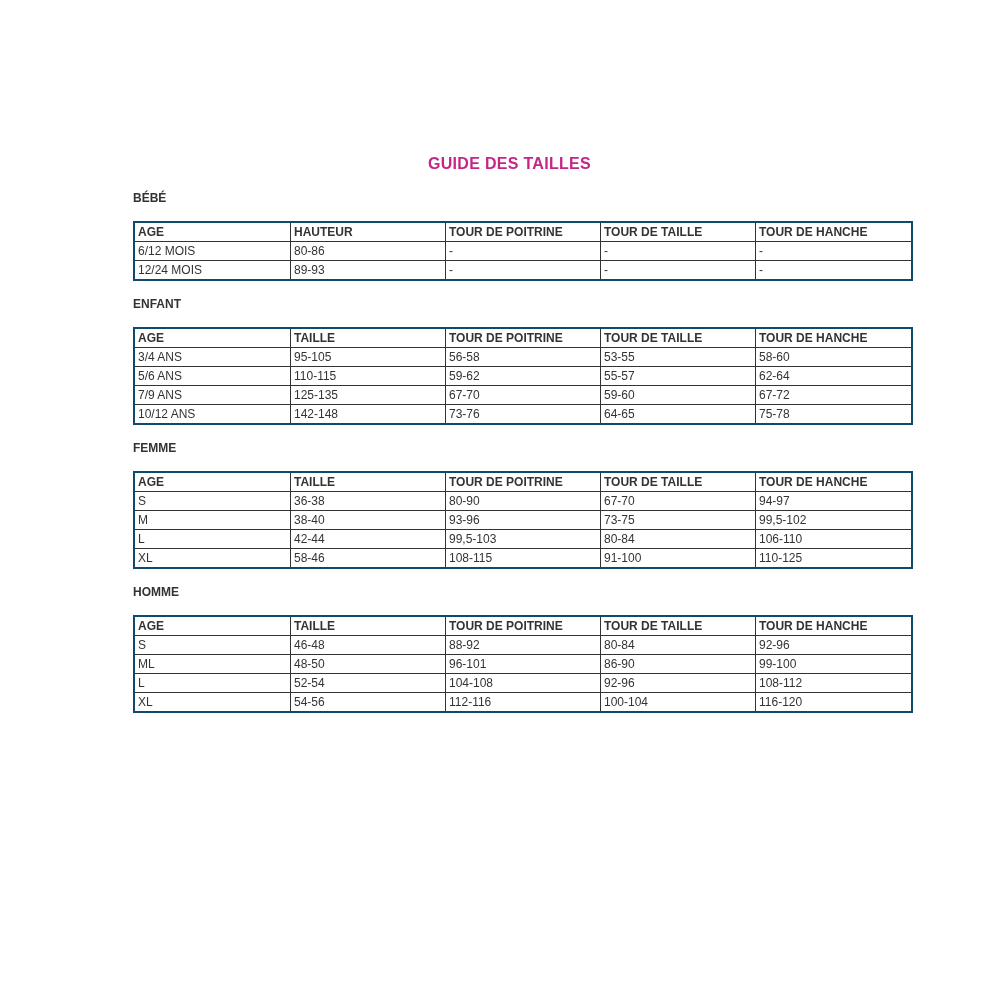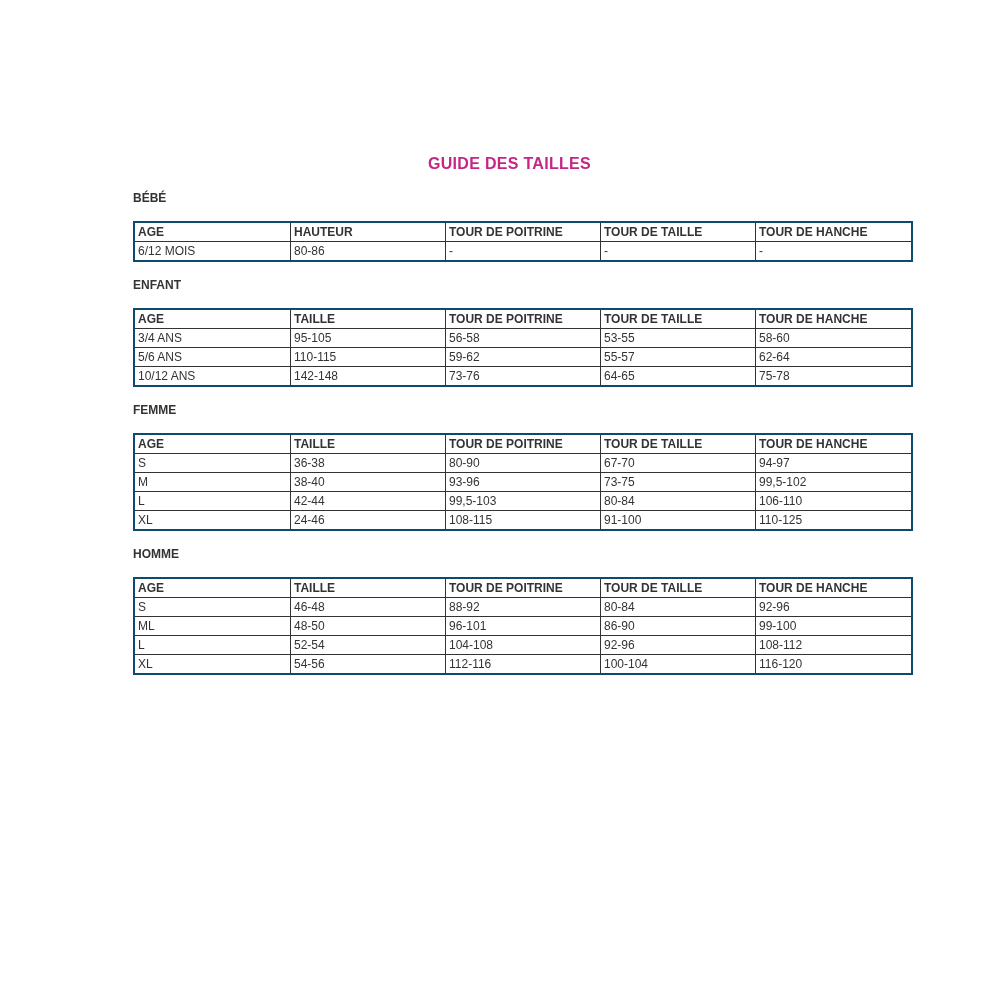--- a/index.html
+++ b/index.html
@@ -79,20 +79,27 @@
               </tr>
       </thead>
       <tbody>
               <tr>
                 <td>6/12 MOIS</td>
                 <td>80-86</td>
                 <td>-</td>
                 <td>-</td>
                 <td>-</td>
               </tr>
+              <tr>
+                <td>12/24 MOIS</td>
+                <td>89-93</td>
+                <td>-</td>
+                <td>-</td>
+                <td>-</td>
+              </tr>
             </tbody>
     </table>
   </section>
 
   <section>
     <h2 class="section-title">ENFANT</h2>
     <table class="size-table">
       <thead>
         <tr>
                 <th>AGE</th>
@@ -111,20 +118,27 @@
                 <td>58-60</td>
               </tr>
               <tr>
                 <td>5/6 ANS</td>
                 <td>110-115</td>
                 <td>59-62</td>
                 <td>55-57</td>
                 <td>62-64</td>
               </tr>
               <tr>
+                <td>7/9 ANS</td>
+                <td>125-135</td>
+                <td>67-70</td>
+                <td>59-60</td>
+                <td>67-72</td>
+              </tr>
+              <tr>
                 <td>10/12 ANS</td>
                 <td>142-148</td>
                 <td>73-76</td>
                 <td>64-65</td>
                 <td>75-78</td>
               </tr>
             </tbody>
     </table>
   </section>
 
@@ -157,21 +171,21 @@
               </tr>
               <tr>
                 <td>L</td>
                 <td>42-44</td>
                 <td>99,5-103</td>
                 <td>80-84</td>
                 <td>106-110</td>
               </tr>
               <tr>
                 <td>XL</td>
-                <td>24-46</td>
+                <td>58-46</td>
                 <td>108-115</td>
                 <td>91-100</td>
                 <td>110-125</td>
               </tr>
             </tbody>
     </table>
   </section>
 
   <section>
     <h2 class="section-title">HOMME</h2>

